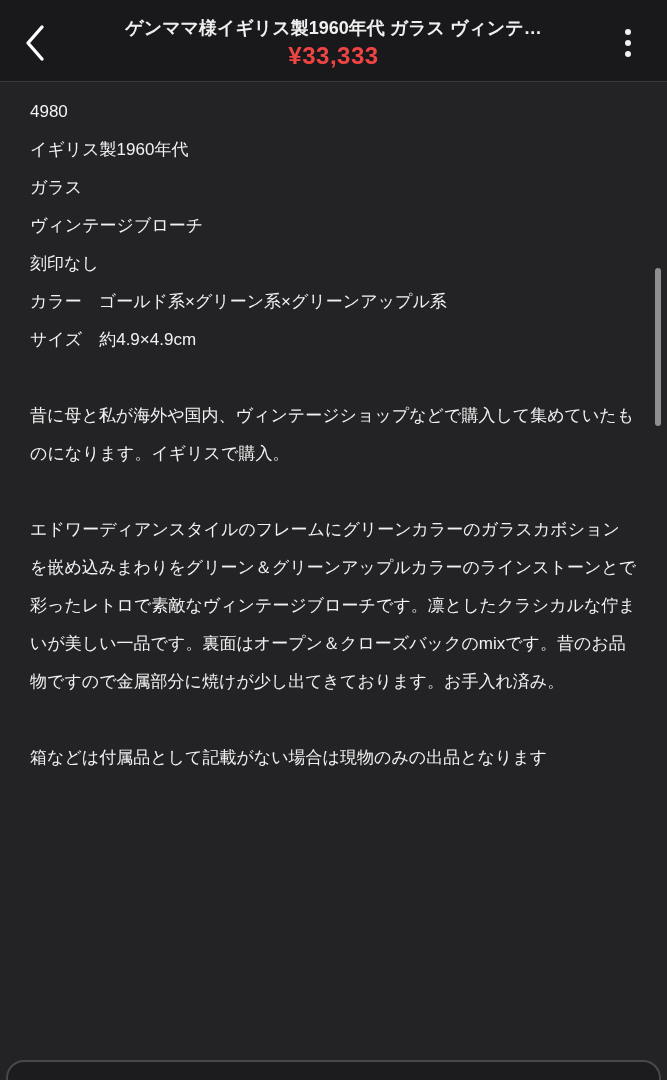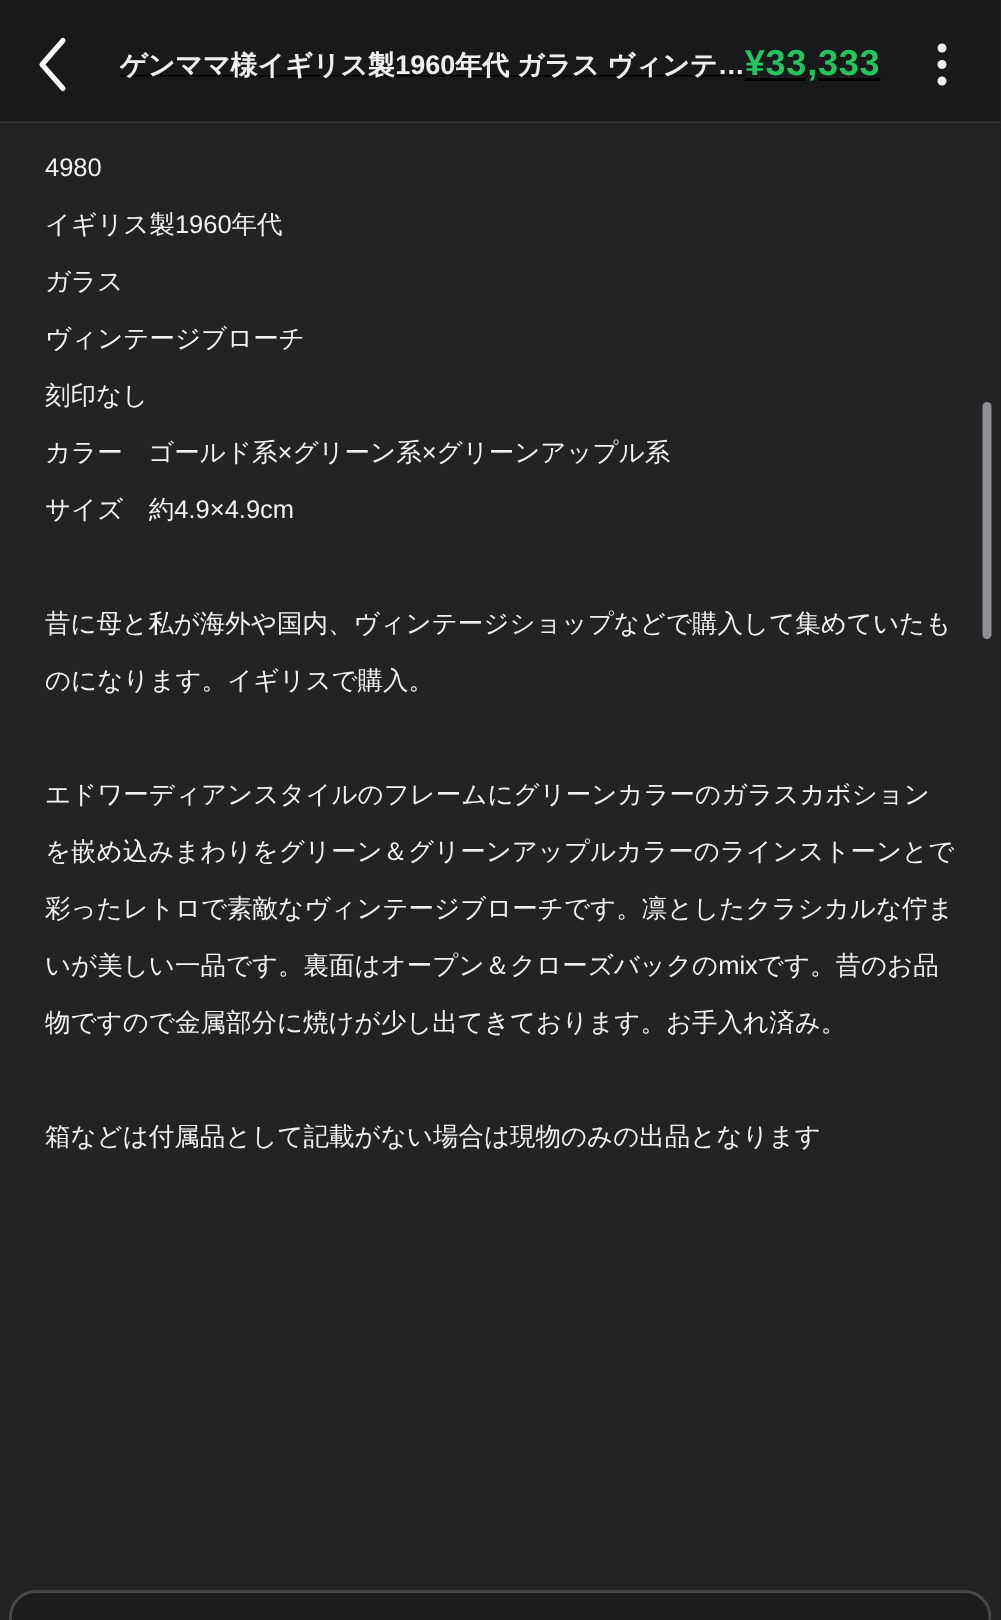--- a/index.html
+++ b/index.html
@@ -31,39 +31,38 @@
     left: 8px; top: 14px;
     width: 54px; height: 58px;
     background: transparent;
     border: none;
     display: flex; align-items: center; justify-content: center;
     cursor: pointer;
   }
   .header-center {
     flex: 1;
     display: flex;
-    flex-direction: row;
+    flex-direction: column;
     align-items: center;
     justify-content: center;
     padding: 10px 62px 6px 62px;
     text-align: center;
     min-width: 0;
-    text-decoration: underline;
   }
   .item-title {
     color: #efeff0;
     font-size: 18px;
     font-weight: 600;
     line-height: 26px;
     white-space: nowrap;
     overflow: hidden;
     max-width: 100%;
   }
   .item-price {
-    color: #22c55e;
+    color: #ef4444;
     font-size: 24px;
     font-weight: 700;
     line-height: 30px;
     letter-spacing: 0.5px;
   }
   .menu-btn {
     position: absolute;
     right: 12px; top: 16px;
     width: 54px; height: 54px;
     background: transparent;

